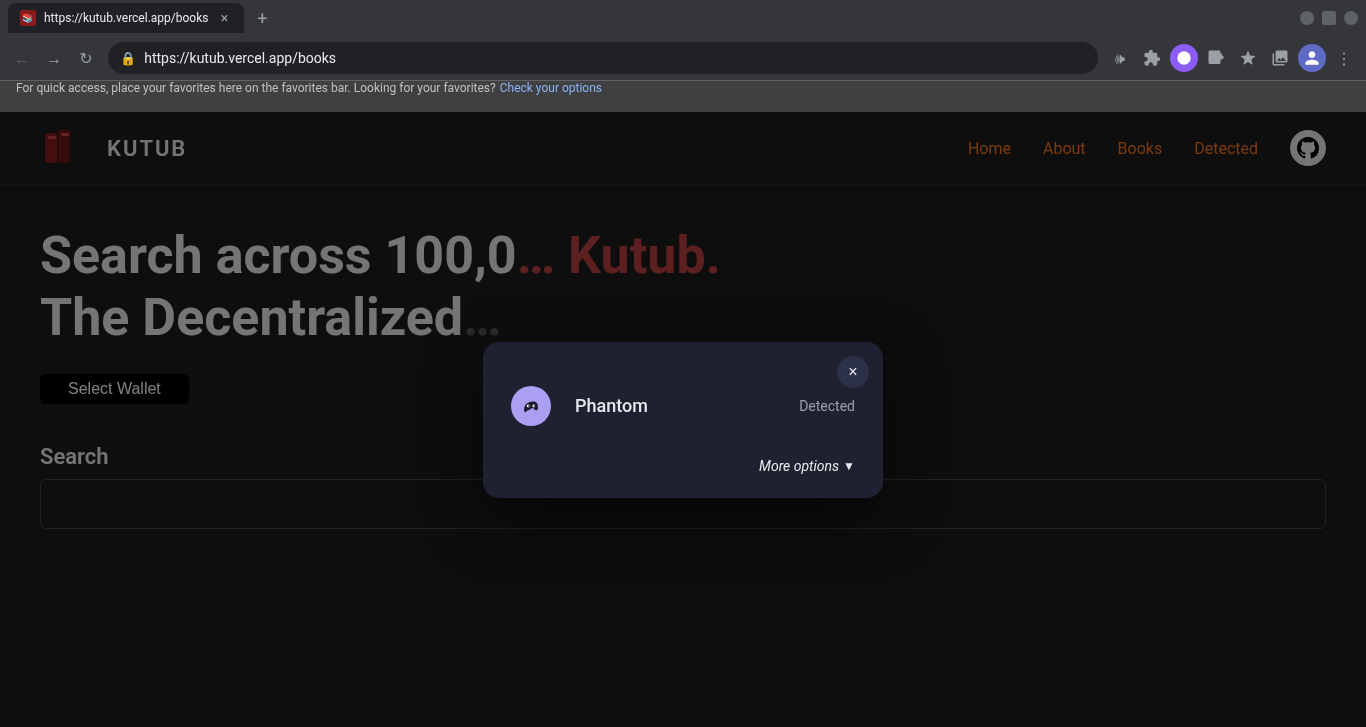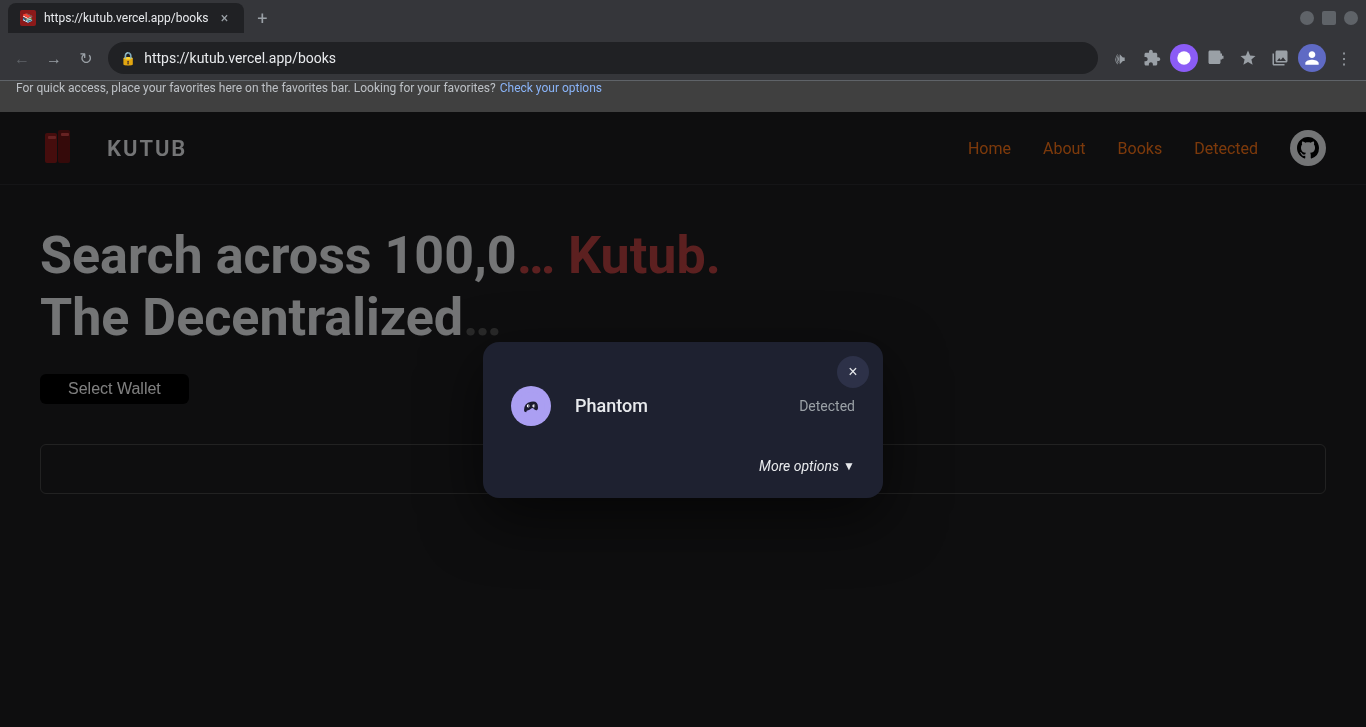--- a/index.html
+++ b/index.html
@@ -393,20 +393,21 @@
 
     <div class="hero-section">
       <div class="hero-title">
         <div>Search across 100,0<span class="brand">… Kutub.</span></div>
         <div>The Decentralized<span style="color:#555;">…</span></div>
       </div>
       <button class="select-wallet-btn">Select Wallet</button>
     </div>
 
     <div class="search-section">
+      <div class="search-label">Search</div>
       <input class="search-input" type="text" style="">
     </div>
 
     <div class="modal-overlay">
       <div class="modal">
 
         <button class="modal-close-btn">×</button>
 
 
         <div class="wallet-item">

